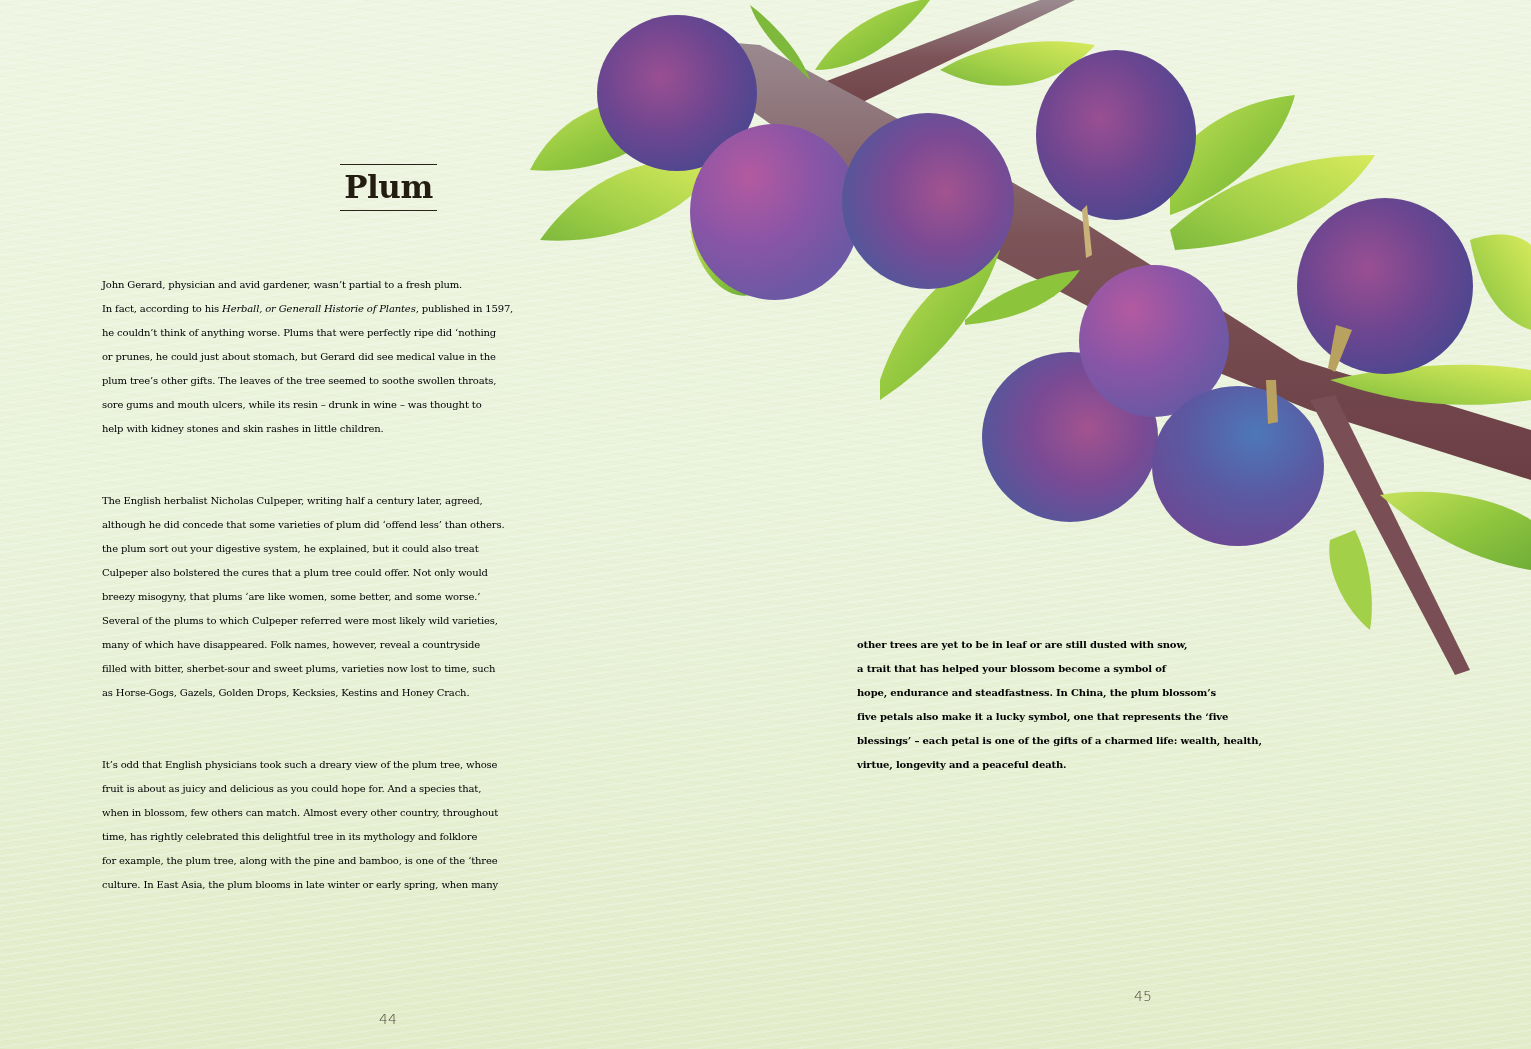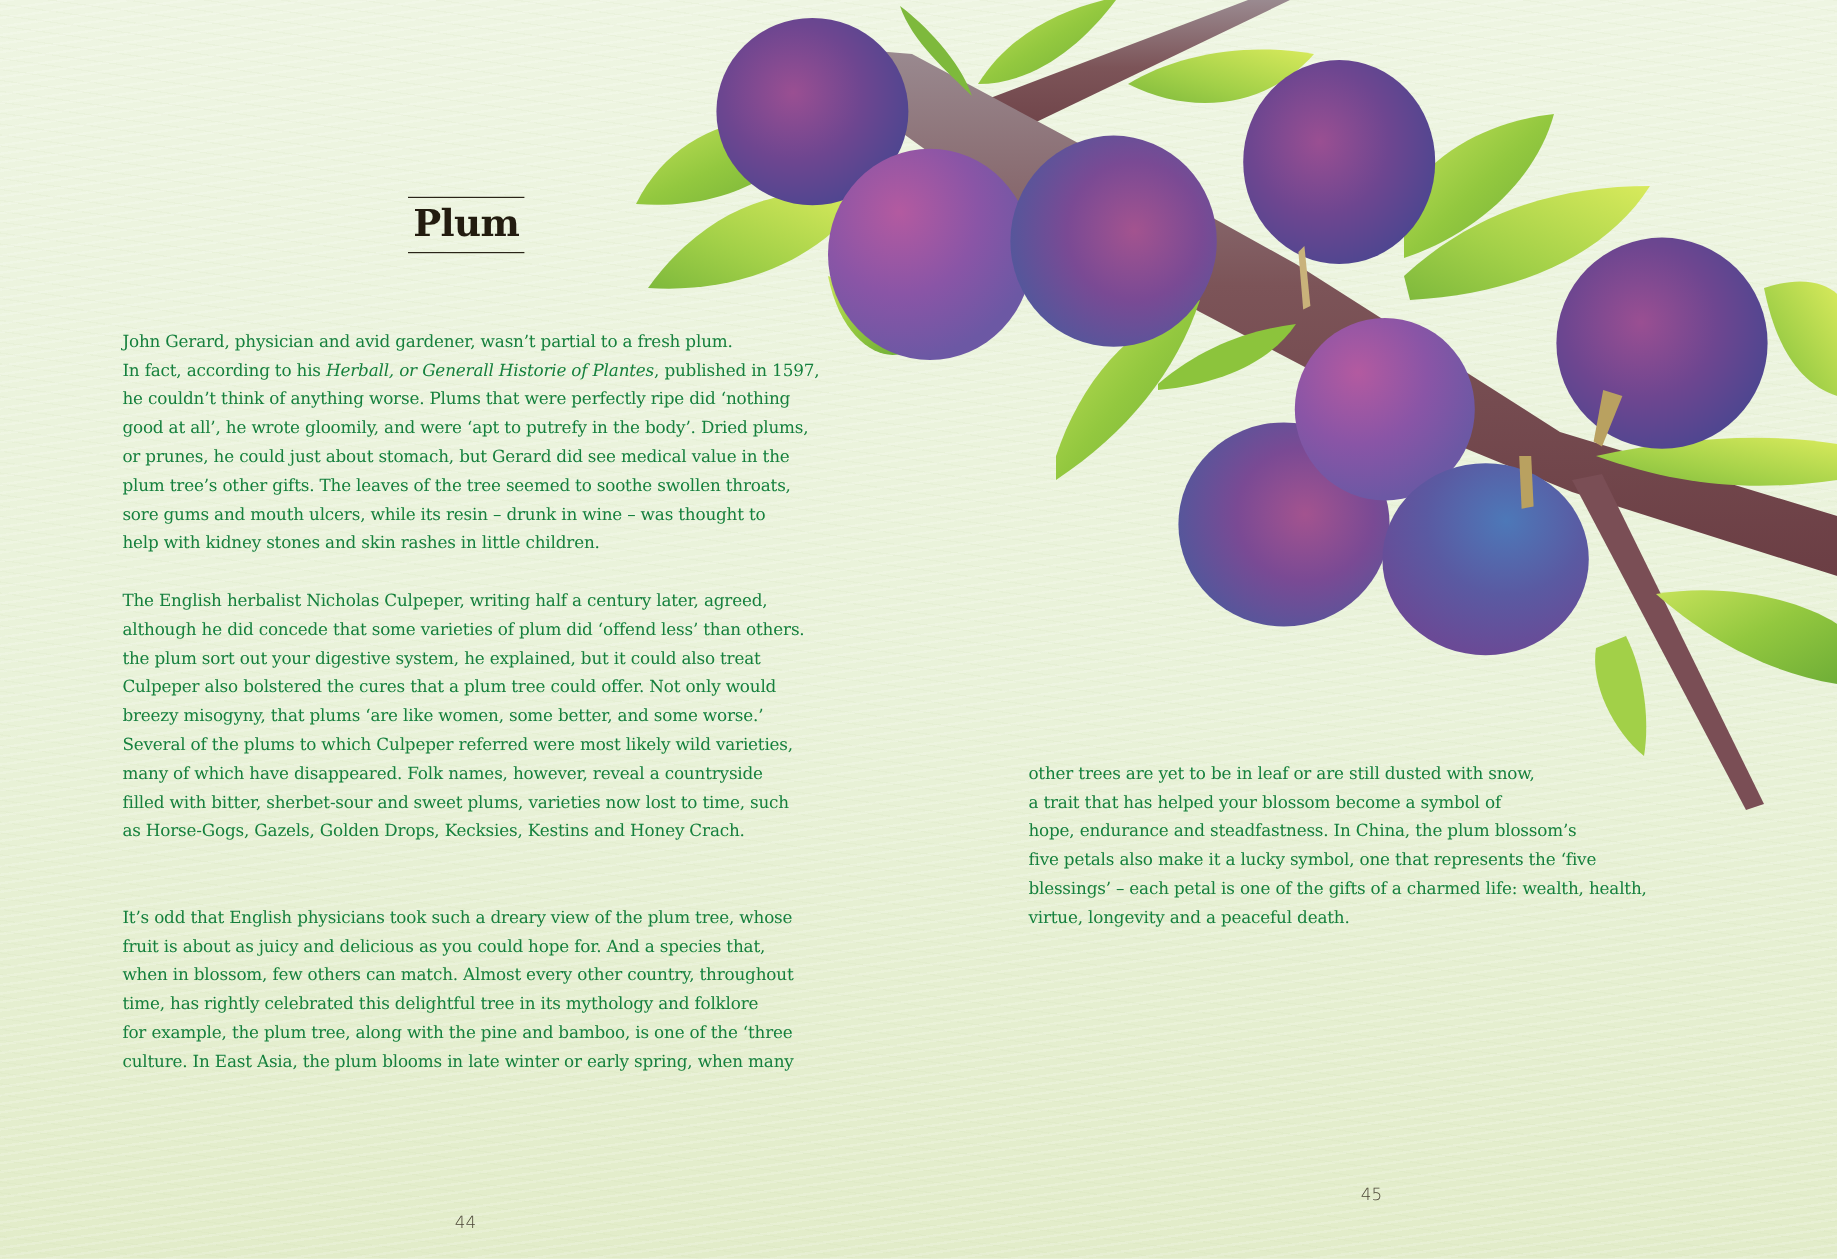--- a/index.html
+++ b/index.html
@@ -24,29 +24,29 @@
     text-align: center;
   }
   .title-rule { height: 1px; background: #2a2418; width: 97px; }
   .title {
     font-family: "DejaVu Serif", serif; font-weight: bold;
     font-size: 31px; line-height: 40px; color: #231c10;
     letter-spacing: -0.5px; margin: 2px 0 3px 0;
   }
 
   .body-text {
-    position: absolute; font-size: 14px; line-height: 24px;
-    color: #15803d; letter-spacing: -0.15px; white-space: nowrap;
+    position: absolute; font-size: 10px; line-height: 24px;
+    color: #000000; letter-spacing: -0.15px; white-space: nowrap;
   }
   .body-text .line { display: block; height: 24px; }
   .body-text .ital { font-style: italic; }
   .para1 { left: 102px; top: 273px; }
   .para2 { left: 102px; top: 489px; }
   .para3 { left: 102px; top: 753px; }
-  .para-right { left: 92px; top: 633px; }
+  .para-right { left: 92px; top: 633px; font-weight: bold; }
 
   .page-number {
     position: absolute; top: 988px; font-size: 14px; color: #4a4535;
     font-family: "DejaVu Sans", sans-serif; font-weight: 300;
   }
   .pn-left { left: 379px; margin-top: 23px; }
   .pn-right { left: 369px; }
 
   .illustration { position: absolute; left: 0; top: 0; width: 1531px; height: 1049px; pointer-events: none; }
 </style>
@@ -134,21 +134,20 @@
   <div class="title-block">
     <div class="title-rule"></div>
     <div class="title">Plum</div>
     <div class="title-rule"></div>
   </div>
 
   <div class="body-text para1">
     <span class="line">John Gerard, physician and avid gardener, wasn’t partial to a fresh plum.</span>
     <span class="line"><span>In fact, according to his </span><span class="ital">Herball, or Generall Historie of Plantes</span><span>, published in 1597,</span></span>
     <span class="line">he couldn’t think of anything worse. Plums that were perfectly ripe did ‘nothing</span>
-    <span class="line">good at all’, he wrote gloomily, and were ‘apt to putrefy in the body’. Dried plums,</span>
     <span class="line">or prunes, he could just about stomach, but Gerard did see medical value in the</span>
     <span class="line">plum tree’s other gifts. The leaves of the tree seemed to soothe swollen throats,</span>
     <span class="line">sore gums and mouth ulcers, while its resin – drunk in wine – was thought to</span>
     <span class="line">help with kidney stones and skin rashes in little children.</span>
   </div>
 
   <div class="body-text para2">
     <span class="line">The English herbalist Nicholas Culpeper, writing half a century later, agreed,</span>
     <span class="line">although he did concede that some varieties of plum did ‘offend less’ than others.</span>
     <span class="line">the plum sort out your digestive system, he explained, but it could also treat</span>

